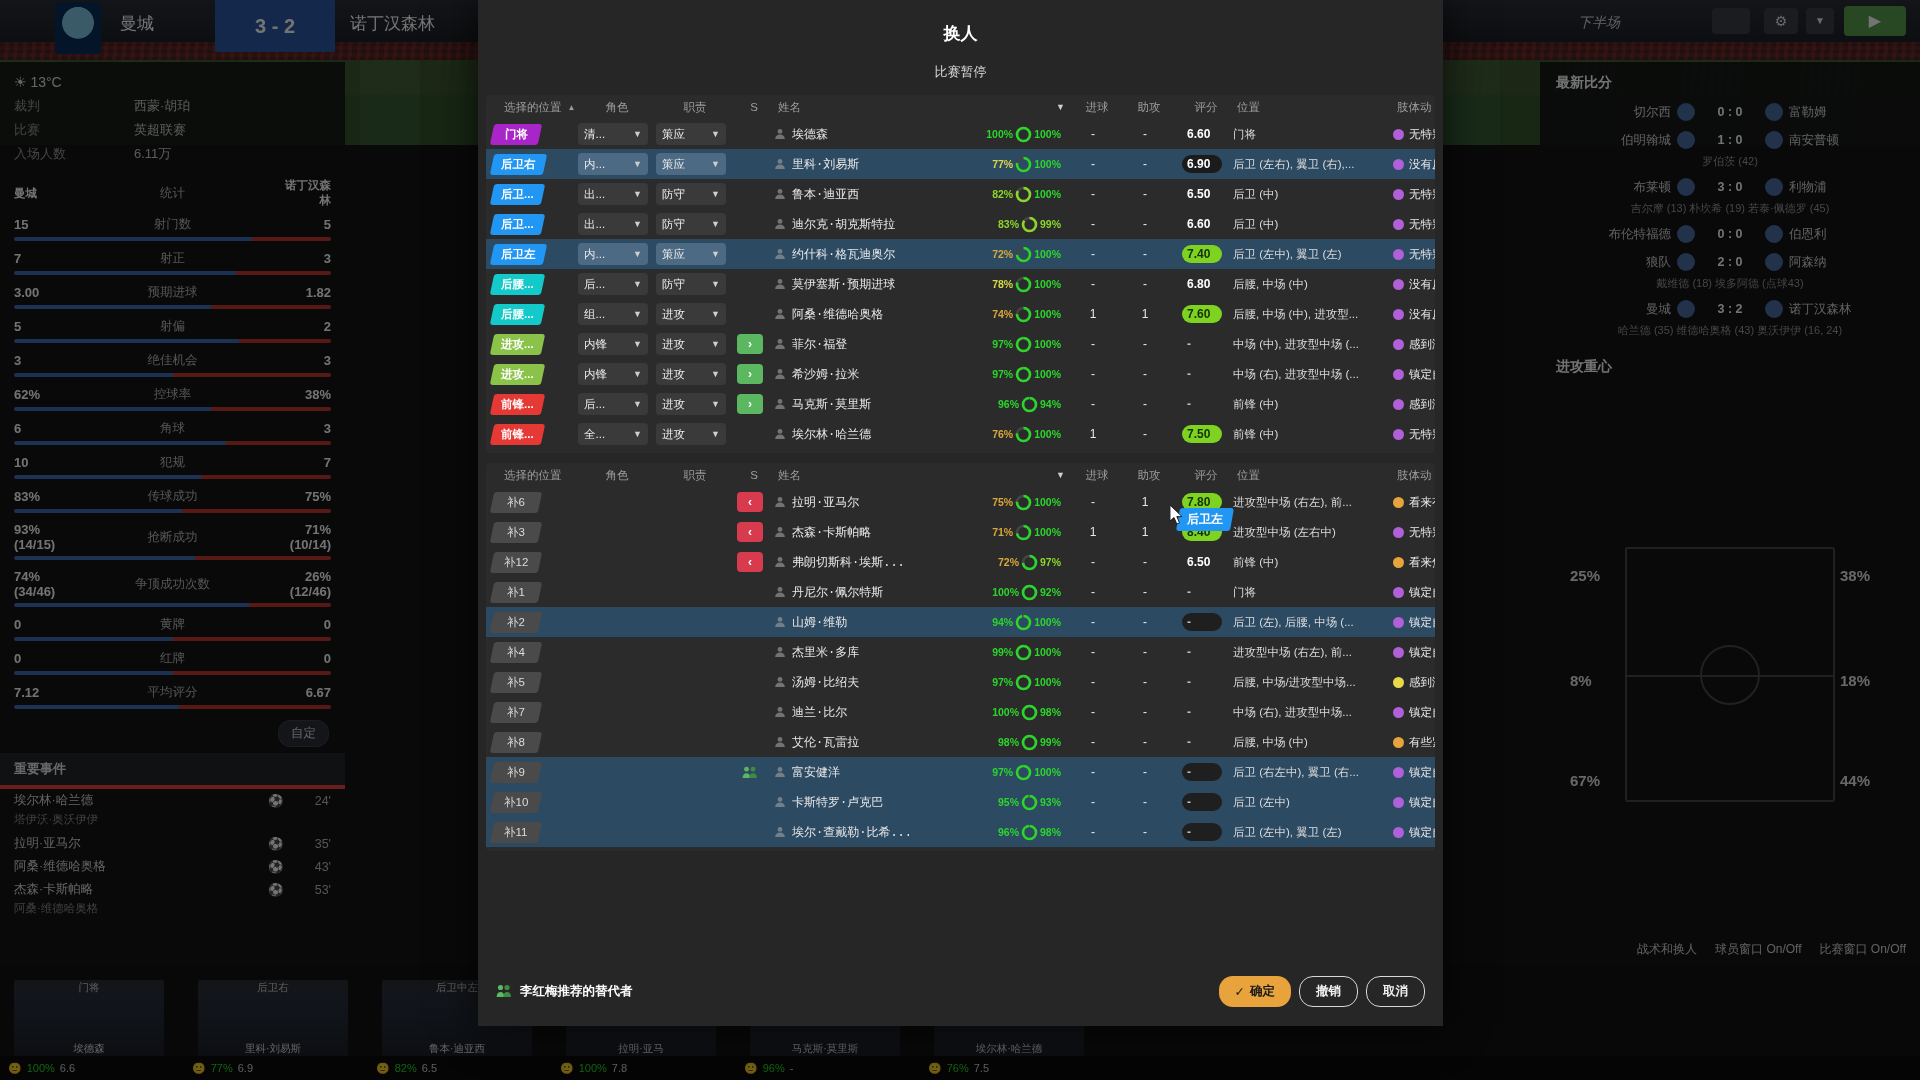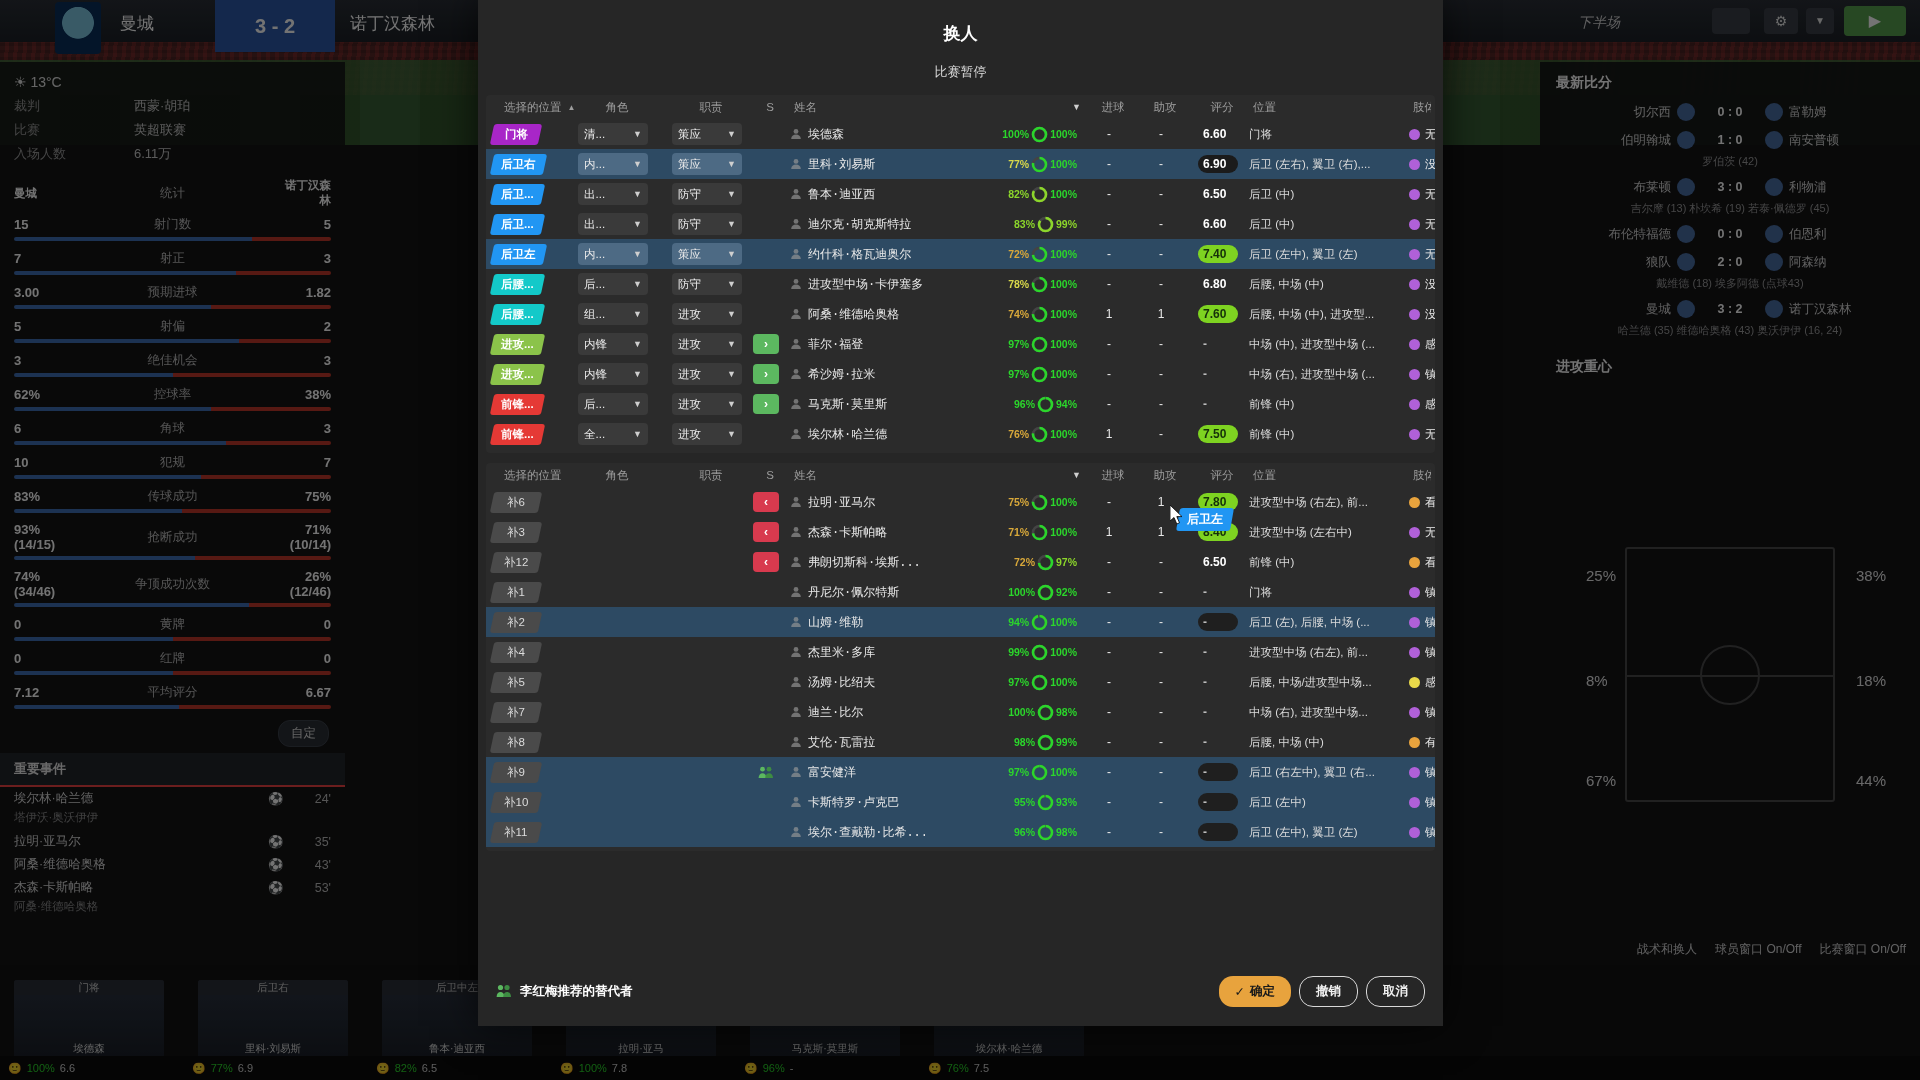--- a/index.html
+++ b/index.html
@@ -55,21 +55,21 @@
   .lp-row .k { width:120px; color:#9a9a9a;}
   .statline { display:flex; align-items:center; padding:4px 14px; font-size:13px;}
   .statline .sv { width:52px; color:#fff; font-weight:bold;}
   .statline .sl { flex:1; text-align:center; color:#bdbdbd; font-size:12.5px;}
   .statline .sv2 { width:52px; color:#fff; font-weight:bold; text-align:right;}
   .statbar { height:4px; margin:0 14px 5px; display:flex; border-radius:2px; overflow:hidden;}
   .statbar .b1 { background:#3f6fb5;}
   .statbar .b2 { background:#c0392b;}
   .panel-head {
     padding:7px 14px; font-size:13px; color:#e9e9e9; font-weight:bold;
-    background:#23262b; border-bottom:2px solid #ef4444;
+    background:#23262b; border-bottom:4px solid #ef4444;
     display:flex; justify-content:space-between;align-items:flex-end;
   }
   .event-row { display:flex; align-items:center; padding:3px 14px; font-size:12.5px;}
   .event-row .en { flex:1; color:#dcdcdc;}
   .event-row .et { width:46px; color:#bdbdbd; text-align:right;}
   .sub-note { padding:0 14px 5px 14px; font-size:11.5px; color:#8d8d8d;}
 
   .pill-btn {
     display:inline-flex; align-items:center; gap:6px;
     background:#2b2f36; border:1px solid #3b414a; border-radius:12px;
@@ -81,21 +81,21 @@
   .rp-title { padding:12px 16px 6px; font-size:14px; color:#fff; font-weight:bold;}
   .scoreline { display:flex; align-items:center; padding:5px 16px; font-size:12.5px;}
   .scoreline .t1 { flex:1; text-align:right; color:#d8d8d8;}
   .scoreline .sc { width:58px; text-align:center; color:#fff; font-weight:bold;}
   .scoreline .t2 { flex:1; color:#d8d8d8;}
   .scoreline .bdg { width:18px; height:18px; border-radius:50%; background:#4a6fa5; margin:0 6px;}
   .goal-note { padding:0 16px 4px 16px; font-size:11px; color:#9b9b9b; text-align:center;}
 
   
   .zones { position:absolute; right:0; top:445px; width:380px; height:330px;}
-  .zone-pct { position:absolute; font-size:15px; font-weight:normal; color:#e6e6e6;margin-left:16px;}
+  .zone-pct { position:absolute; font-size:15px; font-weight:bold; color:#e6e6e6;}
   .pitch-box { position:absolute; left:85px; top:40px; width:210px; height:255px;
     border:2px solid #4a4a4a; border-radius:3px;}
   .pitch-box:before { content:''; position:absolute; left:0; top:50%; width:100%; height:2px; background:#4a4a4a;}
   .pitch-circle { position:absolute; left:50%; top:50%; width:60px; height:60px; margin:-30px 0 0 -30px;
     border:2px solid #4a4a4a; border-radius:50%;}
 
   .bottom-strip {
     position:absolute; left:0; bottom:0; width:1920px; height:115px; background:#131313;
   }
   .bench-tile { position:absolute; bottom:22px; width:150px; height:78px;
@@ -123,21 +123,21 @@
   .table-wrap { margin:0 8px; background:#2b2b2b; border-radius:4px; padding-bottom:4px;}
   .table-wrap.subs { margin-top:10px; }
 
   .thead { display:flex; align-items:center; height:24px; font-size:11.5px; color:#9d9d9d; padding:0 4px;}
   .trow { display:flex; align-items:center; height:30px; font-size:12px; position:relative;}
   .trow.sel { background:#2d4a63;}
   .trow.sel2 { background:#2d4a63;}
 
   .c-pos  { width:88px; flex:none; display:flex; align-items:center; padding-left:6px;}
   .c-role { width:78px; flex:none; display:flex; justify-content:center;}
-  .c-duty { width:78px; flex:none; display:flex; justify-content:center;margin-left:16px;}
+  .c-duty { width:78px; flex:none; display:flex; justify-content:center;}
   .c-s    { width:40px; flex:none; display:flex; justify-content:center;}
   .c-name { width:185px; flex:none; display:flex; align-items:center; gap:6px; padding-left:4px;font-family:Liberation Mono, monospace;}
   .c-cond { width:112px; flex:none; display:flex; align-items:center; justify-content:flex-end; gap:2px; padding-right:6px;}
   .c-g    { width:52px; flex:none; text-align:center; color:#e8e8e8;}
   .c-a    { width:52px; flex:none; text-align:center; color:#e8e8e8;}
   .c-rt   { width:62px; flex:none; display:flex; justify-content:center;}
   .c-pl   { width:160px; flex:none; color:#dcdcdc; font-size:11.5px; white-space:nowrap; overflow:hidden;}
   .c-bl   { flex:1; display:flex; align-items:center; gap:5px; font-size:11.5px; white-space:nowrap; overflow:hidden;}
 
   .th { color:#9d9d9d; font-size:11.5px;}
@@ -795,21 +795,21 @@
                 <span>防守</span>
                 <span class="chev">▼</span>
               </span>
             </span>
             <span class="c-s"></span>
             <span class="c-name">
               <svg class="pico" viewBox="0 0 12 12">
                 <circle cx="6" cy="3.4" r="2.4" fill="#9a9a9a"></circle>
                 <path d="M1.2 11c0-2.8 2.1-4.4 4.8-4.4S10.8 8.2 10.8 11z" fill="#9a9a9a"></path>
               </svg>
-              <span>进攻型中场·卡伊塞多</span>
+              <span>莫伊塞斯·预期进球</span>
             </span>
             <span class="c-cond">
               <span class="cond-l" style="color:#d8d84a">78%</span>
               <svg class="ring" viewBox="0 0 17 17">
                 <circle cx="8.5" cy="8.5" r="6.5" fill="none" stroke="#444" stroke-width="2.6"></circle>
                 <circle cx="8.5" cy="8.5" r="6.5" fill="none" stroke="#2bd62b" stroke-width="2.6" stroke-dasharray="40.840704496667314" stroke-dashoffset="8.984954989266807" transform="rotate(-90 8.5 8.5)"></circle>
               </svg>
               <span class="cond-r" style="color:#2bd62b">100%</span>
             </span>
             <span class="c-g">-</span>

